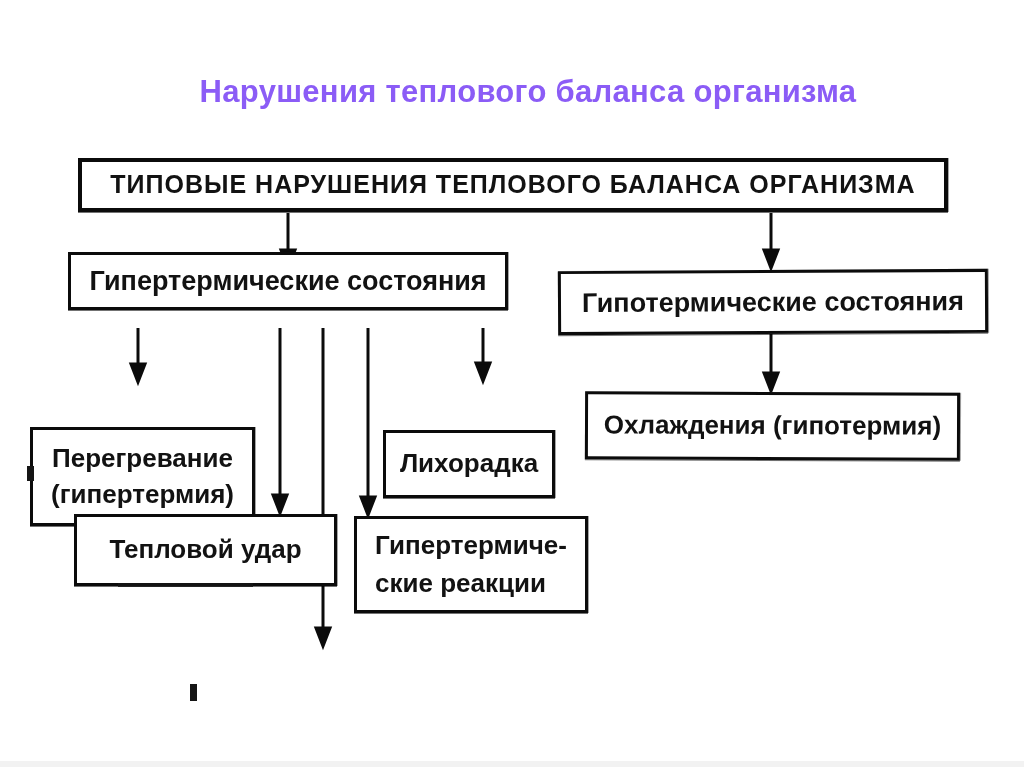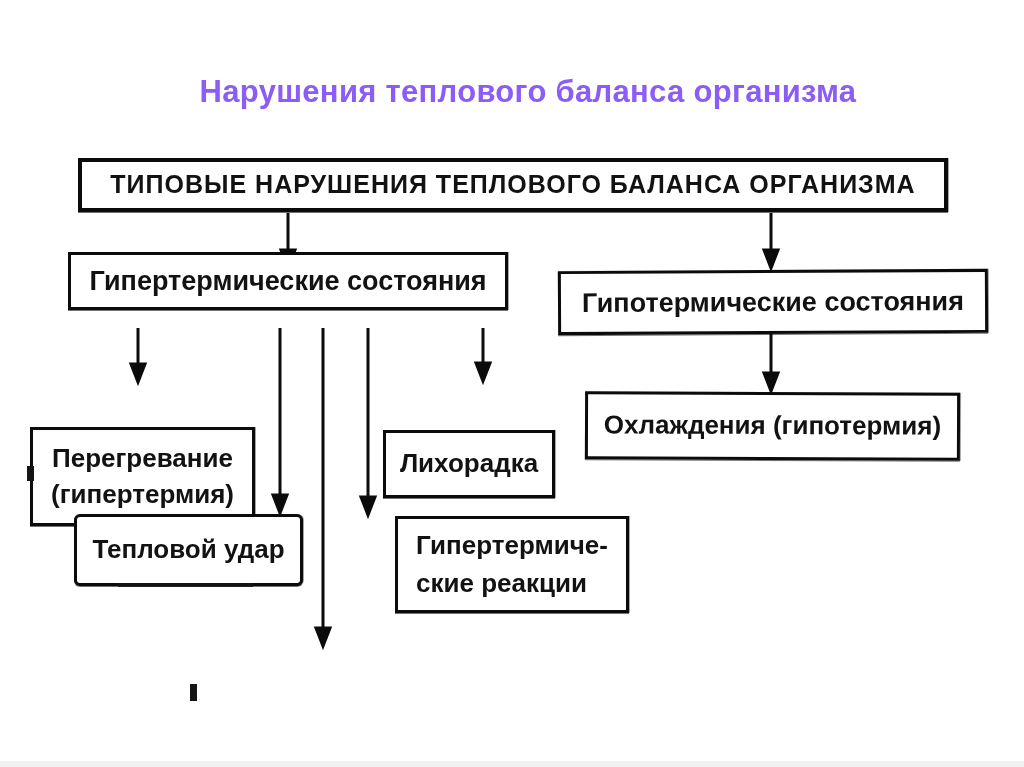--- a/index.html
+++ b/index.html
@@ -53,23 +53,23 @@
   #node-root {
     left: 78px; top: 158px; width: 870px; height: 54px;
     border-width: 4px;
     font-size: 25px;
     letter-spacing: 1px;
   }
   #node-hyperthermic { left: 68px;  top: 252px; width: 440px; height: 58px; font-size: 27px; }
   #node-hypothermic  { left: 558px; top: 270px; width: 430px; height: 64px; font-size: 27px; transform: rotate(-0.3deg); }
   #node-overheating  { left: 30px;  top: 383px; width: 225px; height: 99px; margin-top: 44px; }
   #node-fever        { left: 383px; top: 382px; width: 172px; height: 68px; margin-top: 48px; }
-  #node-heatstroke   { left: 74px;  top: 514px; width: 229px; height: 72px; border-radius: 6px; }
+  #node-heatstroke   { left: 74px;  top: 514px; width: 263px; height: 72px; }
   #node-reactions    { left: 354px; top: 516px; width: 234px; height: 97px;
-                       justify-content: flex-start; text-align: left; padding-left: 18px; line-height: 1.45; margin-left: 41px; }
+                       justify-content: flex-start; text-align: left; padding-left: 18px; line-height: 1.45; }
   #node-sunstroke    { left: 198px; top: 647px; width: 249px; height: 66px; }
   #node-cooling      { left: 585px; top: 392px; width: 375px; height: 68px; transform: rotate(0.2deg); }
 
   
   #connectors {
     position: absolute;
     left: 0; top: 0;
     width: 1024px; height: 767px;
     pointer-events: none;
   }

